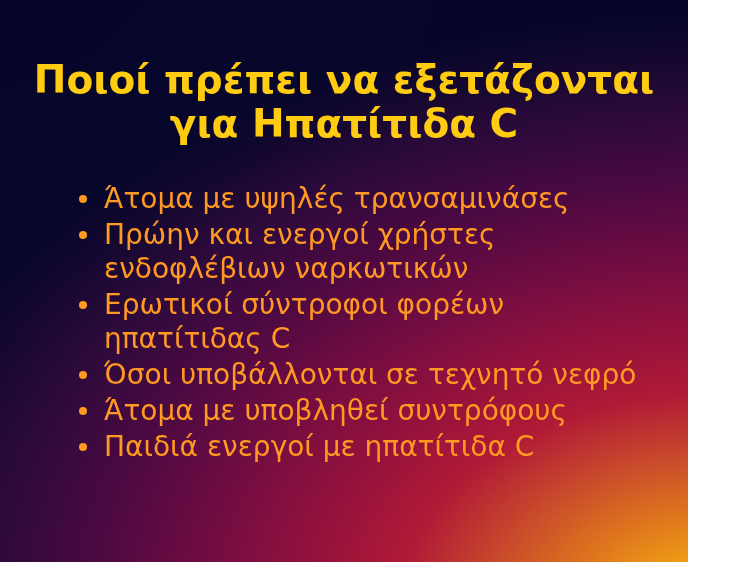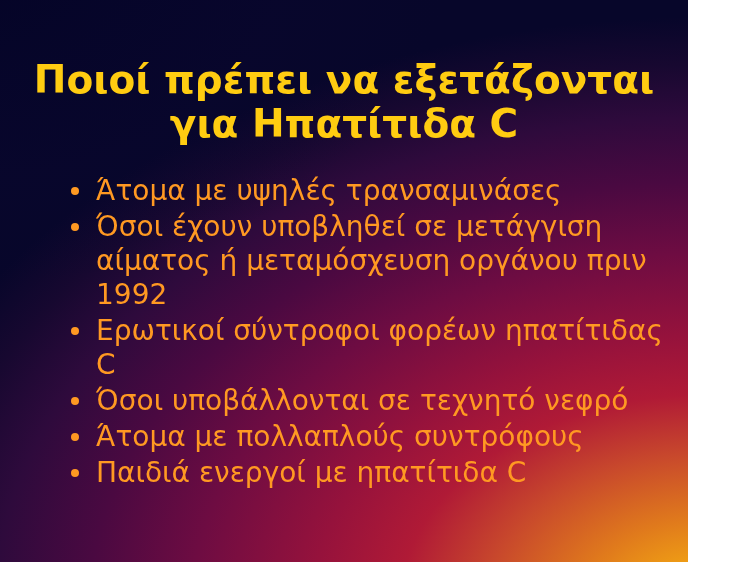--- a/index.html
+++ b/index.html
@@ -68,21 +68,21 @@
     line-height: 44px;
     letter-spacing: 0px;
     white-space: pre-line;
   }
 
   .bullet-list {
     position: absolute;
     top: 170px;
     left: 58px;
     right: 14px;
-    margin: 4px;
+    margin: 12px;
     padding: 0;
     list-style: none;
   }
 
   .bullet-item {
     position: relative;
     padding-left: 34px;
     color: #ff9922;
     font-size: 28px;
     font-weight: normal;
@@ -117,33 +117,33 @@
 για Ηπατίτιδα C</div>
 
     <ul class="bullet-list" id="bullet-list">
 
     <li class="bullet-item">
           <span class="bullet-marker"></span>
           <span class="bullet-text">Άτομα με υψηλές τρανσαμινάσες</span>
         </li>
         <li class="bullet-item">
           <span class="bullet-marker"></span>
-          <span class="bullet-text">Όσοι έχουν υποβληθεί σε μετάγγιση αίματος ή μεταμόσχευση οργάνου πριν 1992</span>
+          <span class="bullet-text">Πρώην και ενεργοί χρήστες ενδοφλέβιων ναρκωτικών</span>
         </li>
         <li class="bullet-item">
           <span class="bullet-marker"></span>
           <span class="bullet-text">Ερωτικοί σύντροφοι φορέων ηπατίτιδας C</span>
         </li>
         <li class="bullet-item">
           <span class="bullet-marker"></span>
           <span class="bullet-text">Όσοι υποβάλλονται σε τεχνητό νεφρό</span>
         </li>
         <li class="bullet-item">
           <span class="bullet-marker"></span>
-          <span class="bullet-text">Άτομα με πολλαπλούς συντρόφους</span>
+          <span class="bullet-text">Άτομα με υποβληθεί συντρόφους</span>
         </li>
         <li class="bullet-item">
           <span class="bullet-marker"></span>
           <span class="bullet-text">Παιδιά ενεργοί με ηπατίτιδα C</span>
         </li>
       </ul>
 
   </div>
 </div>
 

